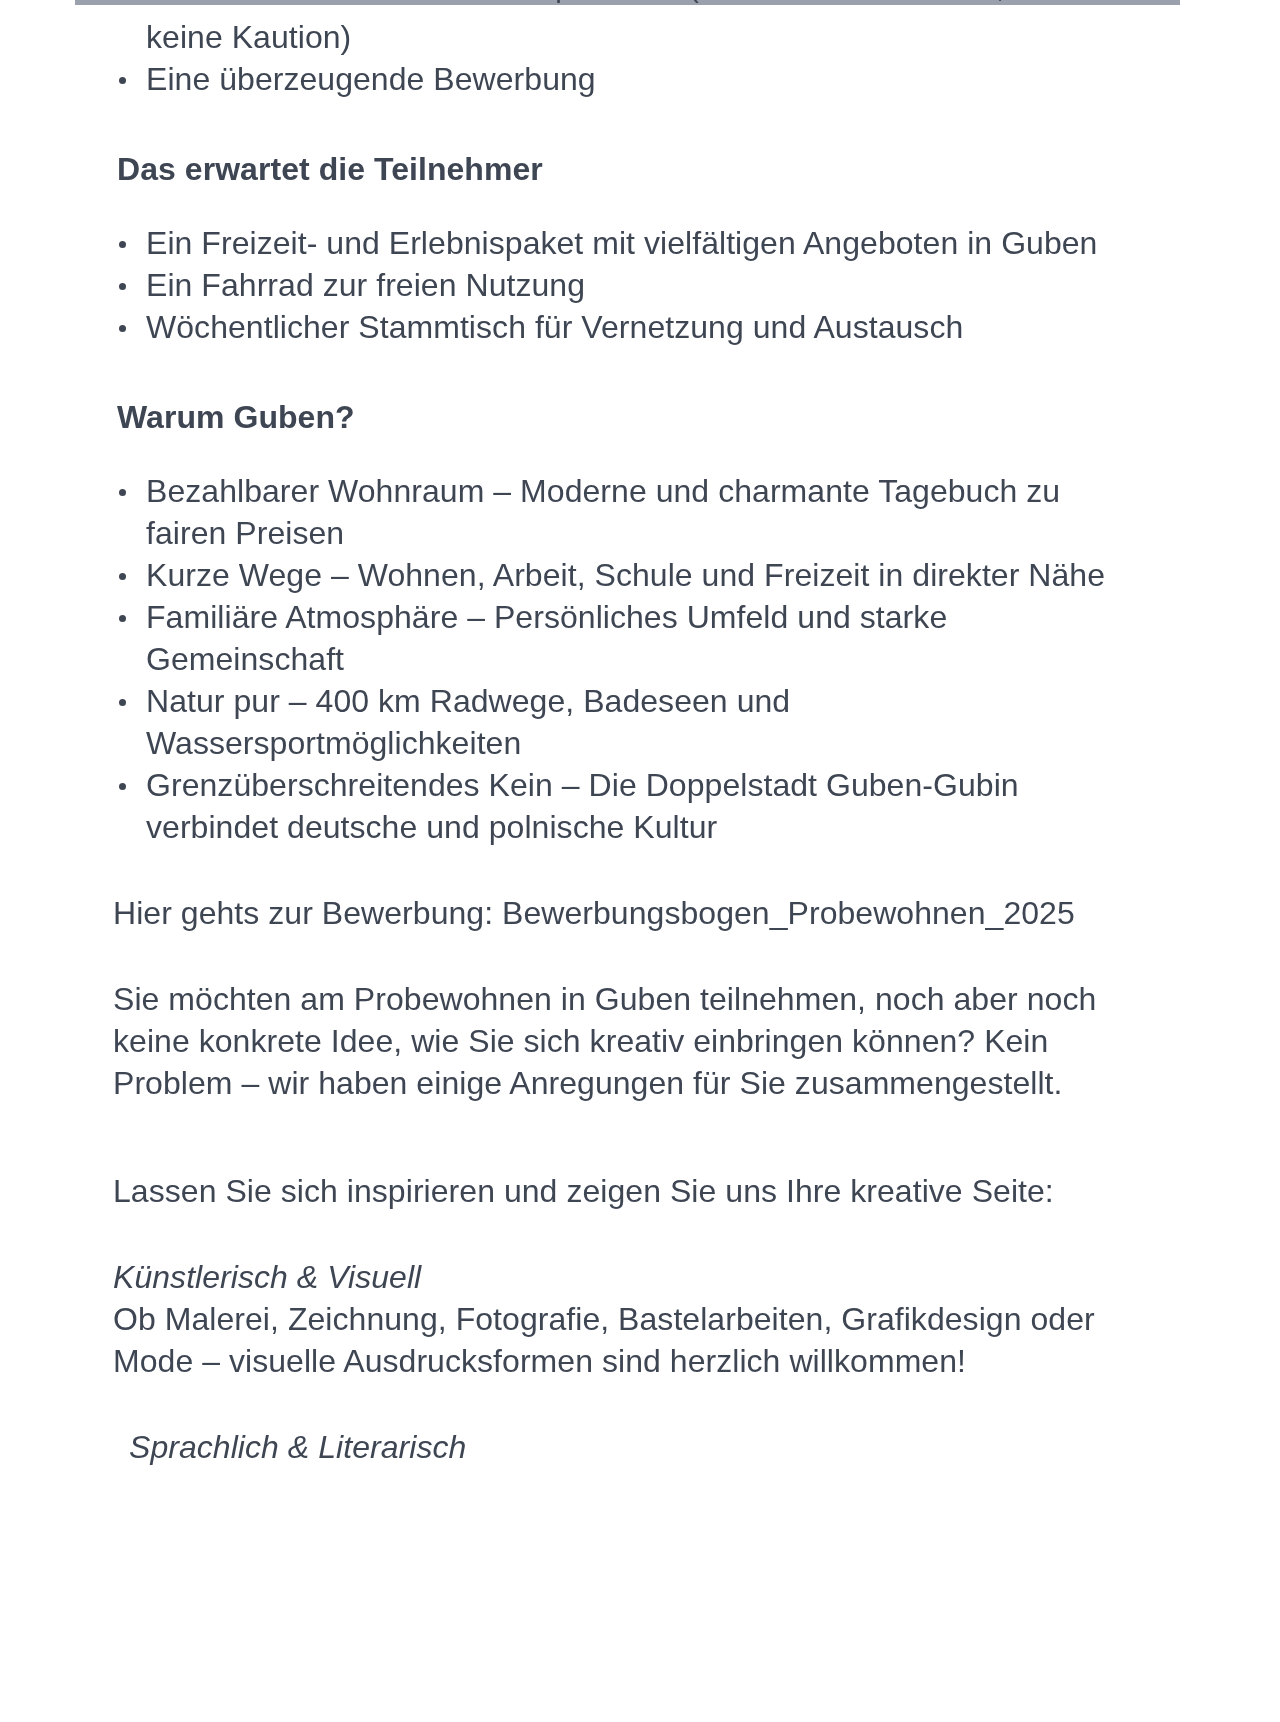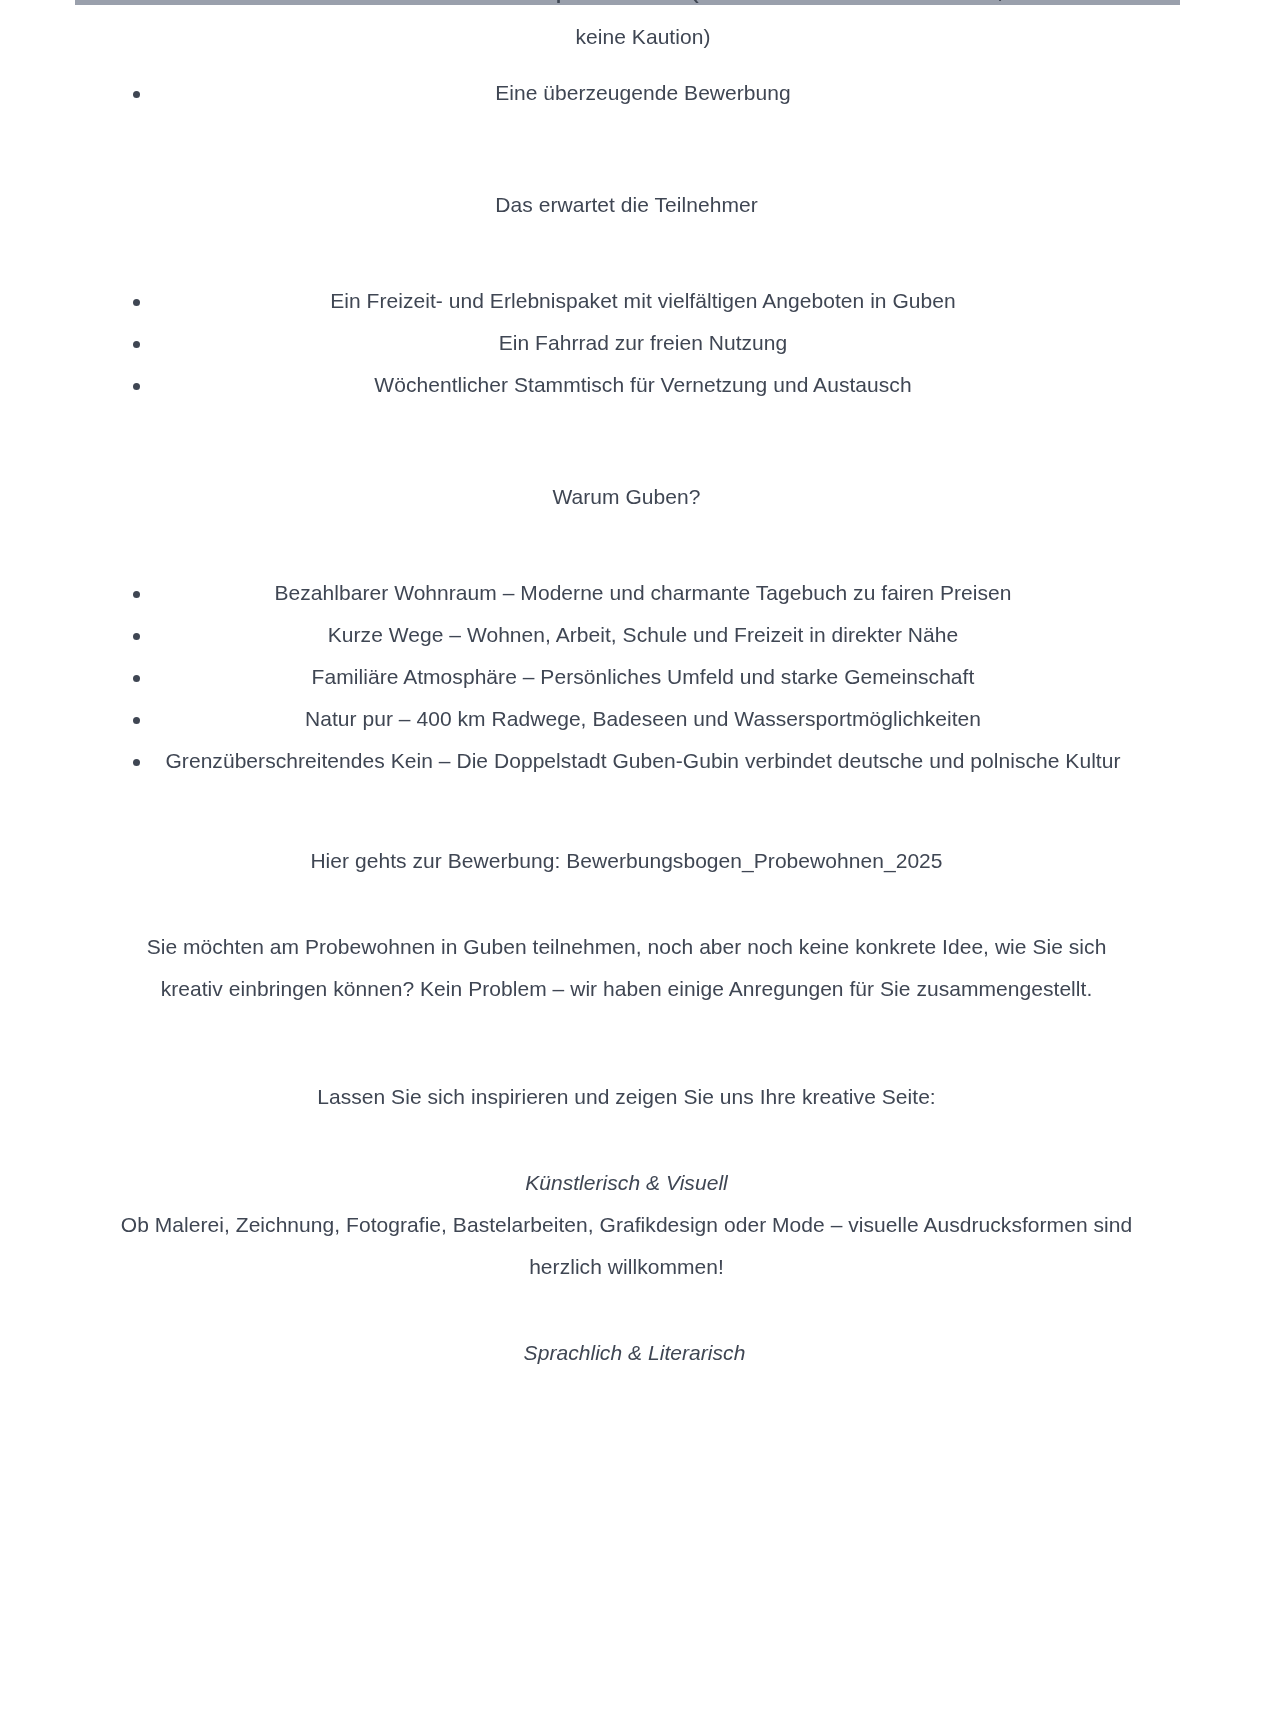--- a/index.html
+++ b/index.html
@@ -59,41 +59,40 @@
     left: 0;
     top: 16px;
     width: 1180px;
   }
 
   .block {
     padding: 0 40px 0 113px;
   }
 
   p.para, .heading, li, .sub-head, .link-line {
-    font-size: 21px;
+    font-size: 32px;
     line-height: 42px;
     letter-spacing: 0.05px;
     margin: 0;
     color: #3f4653;
-    text-align: center;
   }
 
   .heading {
-    font-weight: normal;
-    margin: 12px;
+    font-weight: bold;
+    margin: 4px;
     padding-top: 0;
   }
 
   .spacer-lg { height: 44px; }
   .spacer-md { height: 28px; }
   .spacer-xl { height: 66px; }
 
   ul.bullets {
     list-style: none;
-    margin: 14px;
+    margin: 0;
     padding: 0;
   }
   ul.bullets li {
     position: relative;
     padding-left: 33px;
     margin: 0 0 0 0;
   }
   ul.bullets li::before {
     content: "";
     position: absolute;

